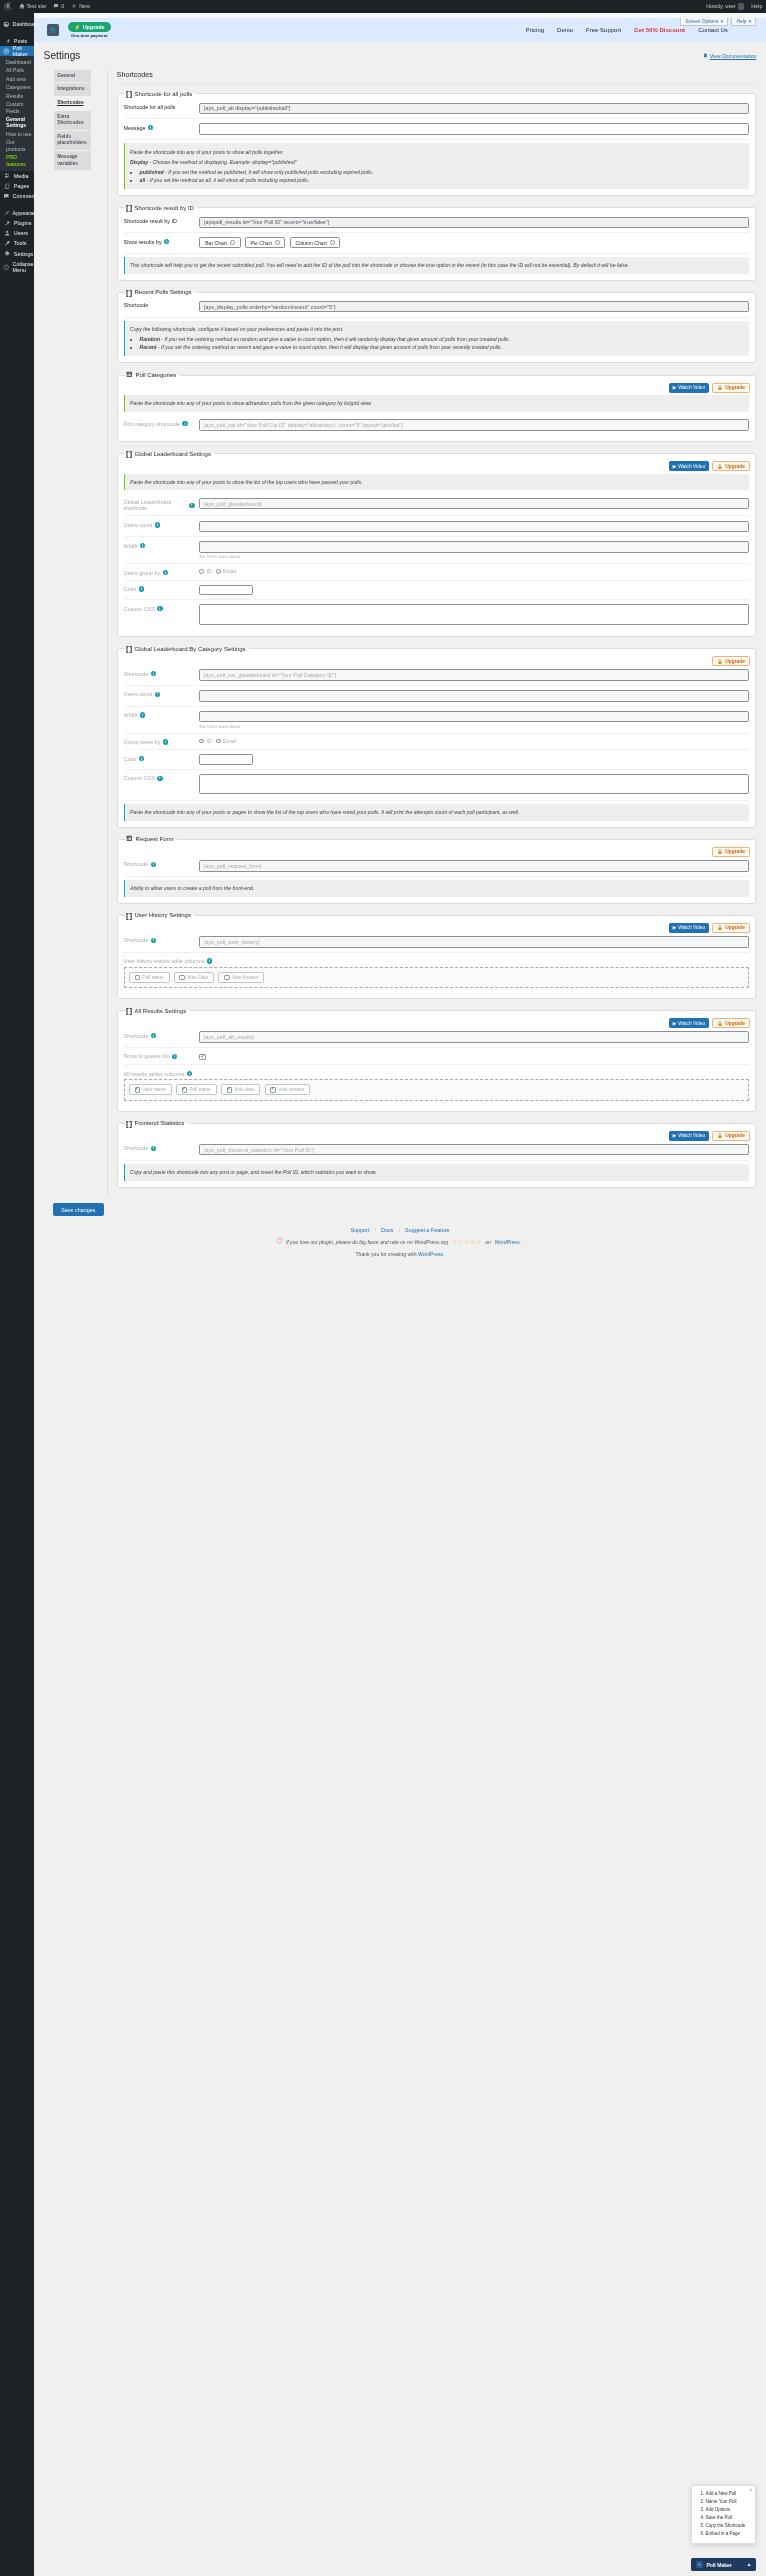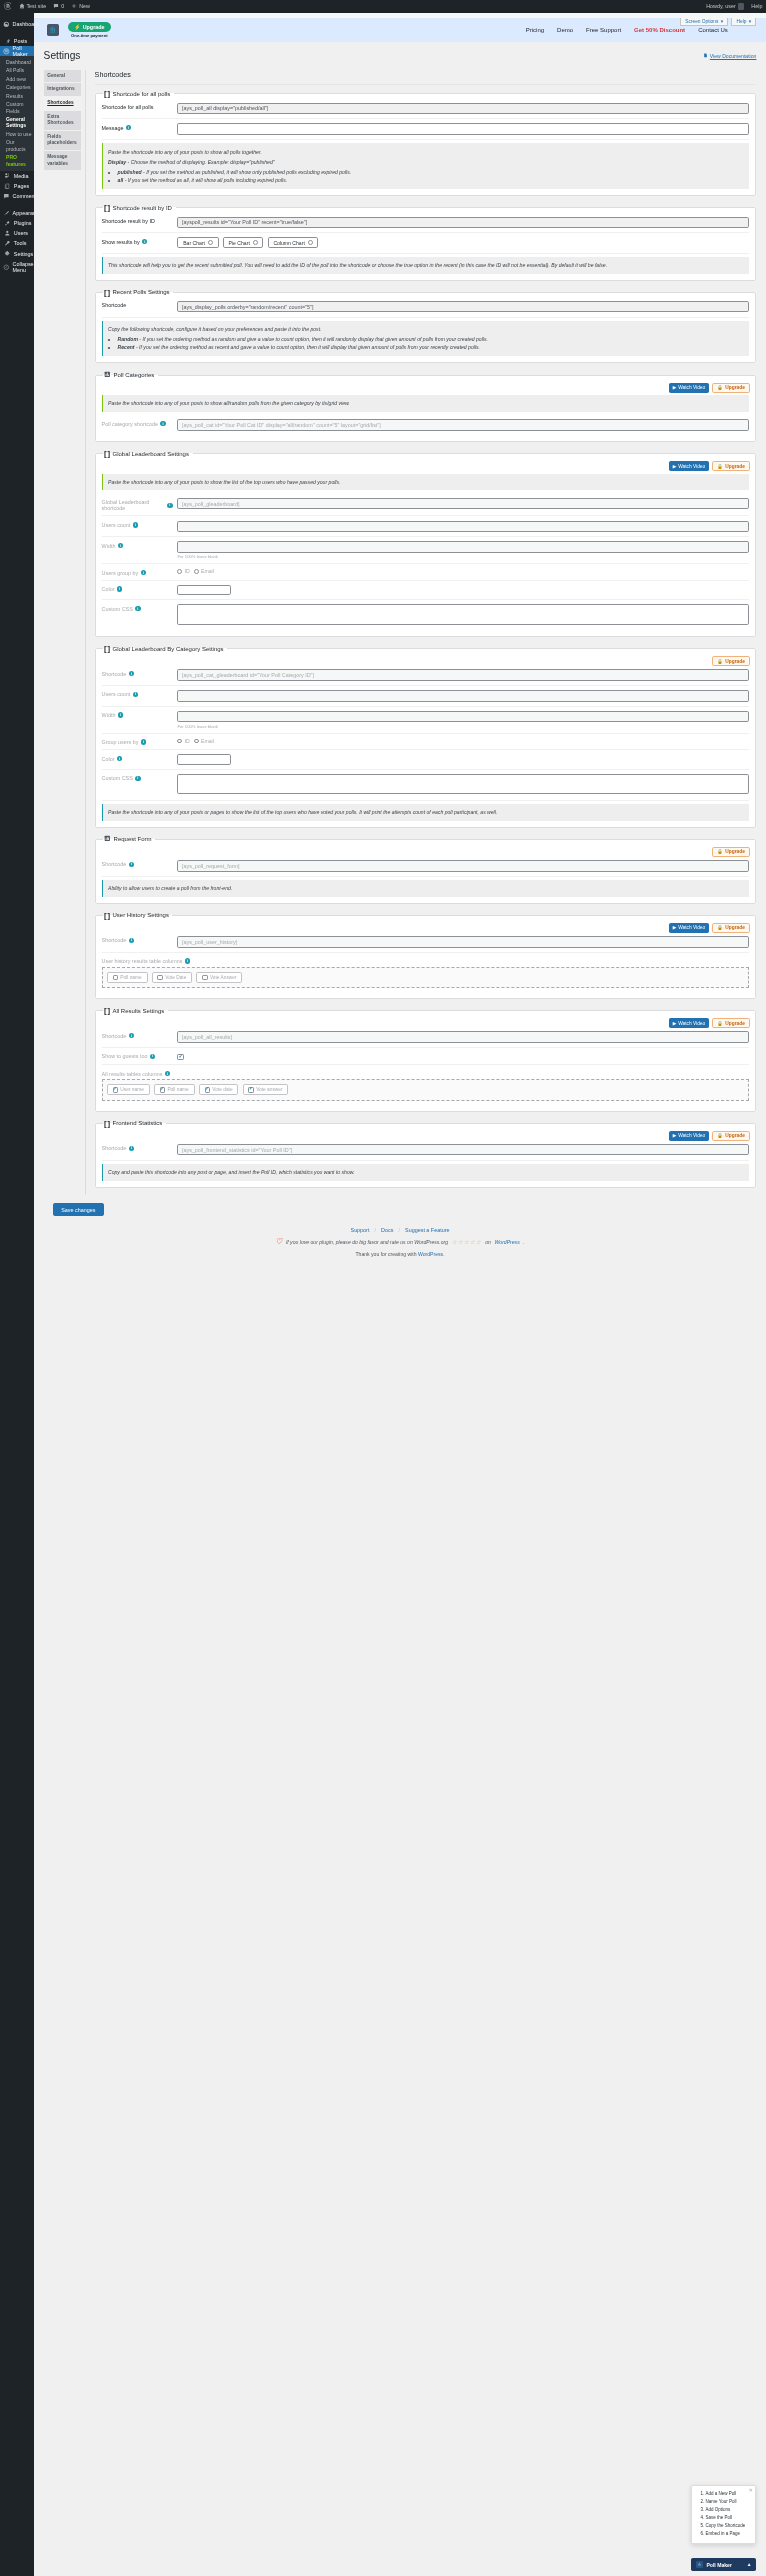--- a/index.html
+++ b/index.html
@@ -89,21 +89,21 @@
 
   
   .pagehead{ padding:8.4px 9.6px 0 9.6px; display:flex; align-items:flex-start; }
   h1.page-title{ font-size:10.2px; font-weight:400; margin:0; color:#1d2327; }
   .viewdoc{
     margin-left:auto; font-size:5.1px; color:#2271b1; text-decoration:underline;
     display:flex; align-items:center; gap:1.8px; padding-top:2.4px;
   }
 
   
-  .settings-wrap{ display:flex; padding:8.4px 9.6px 0 9.6px; gap:4px; }
+  .settings-wrap{ display:flex; padding:8.4px 9.6px 0 9.6px; gap:16px;margin-left:10px; }
   .nav-col{ width:37px; flex:0 0 37px; }
   .nav-tab{
     display:block; background:#dcdcde; border-bottom:0.6px solid #f0f0f1;
     padding:3px 3.6px; font-size:4.8px; font-weight:bold; color:#50575e;
     text-decoration:none; line-height:6.6px;
   }
   .nav-tab.active{ background:#f1f1f1; color:#1d2327; text-decoration:underline; }
 
   .main-col{ flex:1; border-left:0.6px solid #dcdcde; padding-left:9px; min-width:0; }
   .main-col h2{

